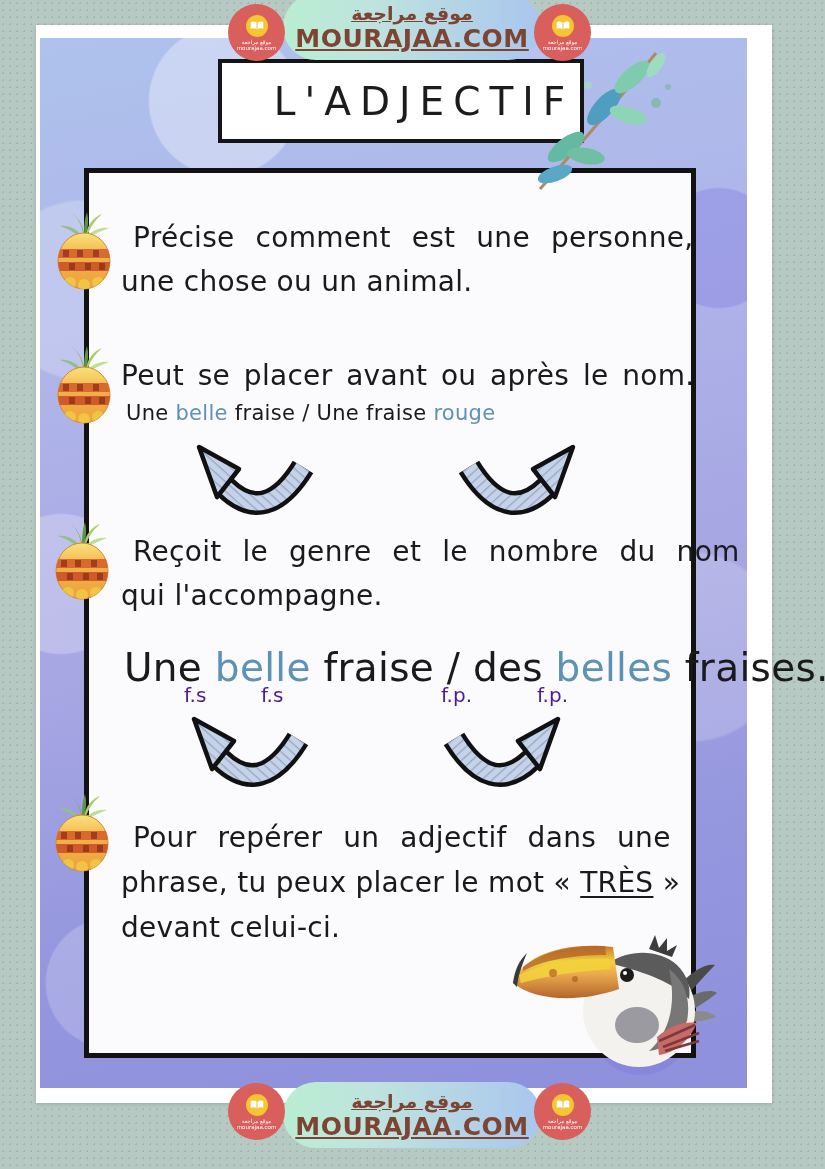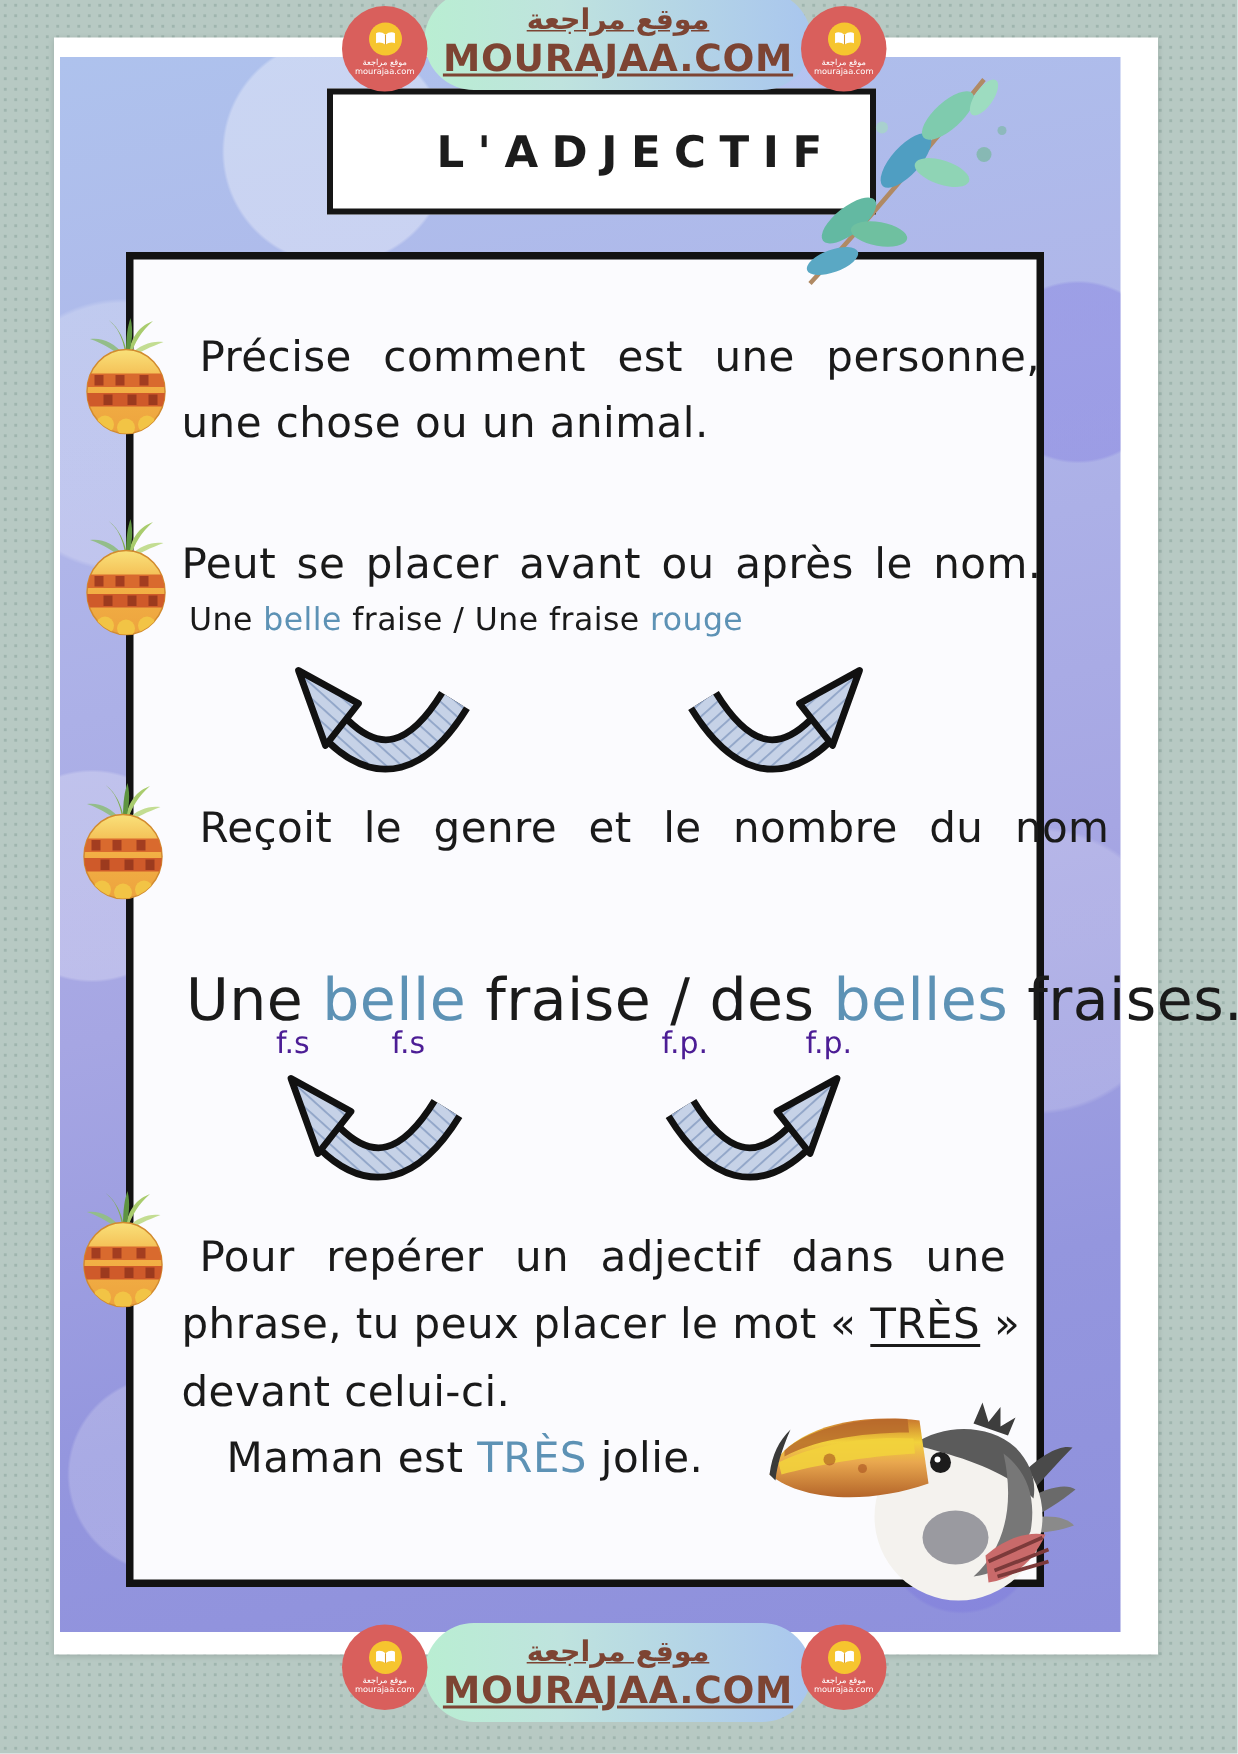--- a/index.html
+++ b/index.html
@@ -60,21 +60,21 @@
     display:flex; align-items:center; justify-content:center; margin-bottom:2px;
   }
   .badge-small-text { color:#fff; font-size:5.5px; line-height:6px; text-align:center; }
   
   .title-box {
     position:absolute; left:182px; top:34px; width:366px; height:84px;
     background:#fff; border:4px solid #151515; z-index:3;
     display:flex; align-items:center; justify-content:center;
   }
   .title-text {
-    font-size:29px; color:#1c1c1c; letter-spacing:9px; font-weight:700;
+    font-size:39px; color:#1c1c1c; letter-spacing:9px; font-weight:400;
     white-space:nowrap; padding-left:6px;margin-left:40px;
   }
   .branch { position:absolute; left:492px; top:18px; width:150px; height:150px; z-index:4; }
   
   .content-box {
     position:absolute; left:48px; top:143px; width:612px; height:890px;
     background:#fbfbfe; border:5px solid #121212; z-index:2;
   }
   .pineapple { position:absolute; width:62px; height:82px; z-index:5; }
   .pa1 { left:-36px; top:36px; }
@@ -242,20 +242,21 @@
       <path d="M18,32 Q55,92 96,52" stroke="url(#hatch)" stroke-width="15" fill="none"></path>
       <polygon points="122,12 82,34 104,62" fill="url(#hatch)" stroke="#111" stroke-width="4.5" stroke-linejoin="round"></polygon>
     </svg>
     <svg class="arrow-svg" style="left:362px; top:262px;" viewBox="0 0 125 92">
       <path d="M18,32 Q55,92 96,52" stroke="#111" stroke-width="24" fill="none"></path>
       <path d="M18,32 Q55,92 96,52" stroke="url(#hatch)" stroke-width="15" fill="none"></path>
       <polygon points="122,12 82,34 104,62" fill="url(#hatch)" stroke="#111" stroke-width="4.5" stroke-linejoin="round"></polygon>
     </svg>
 
     <div class="line ws-wide" style="left:32px; top:362px;">Reçoit le genre et le nombre du nom</div>
+    <div class="line" style="left:32px; top:406px;">qui l'accompagne.</div>
 
     <div class="line" style="left:35px; top:472px; font-size:39px;">
       <span>Une </span><span class="blue">belle</span><span> fraise / des </span><span class="blue">belles</span><span> fraises.</span>
     </div>
     <div class="gender-label" style="left:95px;  top:510px;">f.s</div>
     <div class="gender-label" style="left:172px; top:510px;">f.s</div>
     <div class="gender-label" style="left:352px; top:510px;">f.p.</div>
     <div class="gender-label" style="left:448px; top:510px;">f.p.</div>
 
     <svg class="arrow-svg flip" style="left:102px; top:534px;" viewBox="0 0 125 92">
@@ -267,23 +268,20 @@
       <path d="M18,32 Q55,92 96,52" stroke="#111" stroke-width="24" fill="none"></path>
       <path d="M18,32 Q55,92 96,52" stroke="url(#hatch)" stroke-width="15" fill="none"></path>
       <polygon points="122,12 82,34 104,62" fill="url(#hatch)" stroke="#111" stroke-width="4.5" stroke-linejoin="round"></polygon>
     </svg>
 
     <div class="line ws-wide" style="left:32px; top:648px;">Pour repérer un adjectif dans une</div>
     <div class="line" style="left:32px; top:738px;">devant celui-ci.</div>
     <div class="line" style="left:32px; top:693px;">
       <span>phrase, tu peux placer le mot « </span><span class="tres-quoted">TRÈS</span><span> »</span>
     </div>
-    <div class="line" style="left:62px; top:782px;">
-      <span>Maman est </span><span class="blue">TRÈS</span><span> jolie.</span>
-    </div>
 
     <svg class="toucan" viewBox="0 0 210 150">
 
       <path d="M168,58 C185,40 198,34 206,36 C196,46 186,58 176,68 Z" fill="#4a4a4a"></path>
       <path d="M172,72 C190,62 202,60 208,64 C198,72 186,80 176,84 Z" fill="#6a6a6a"></path>
       <path d="M170,84 C190,80 202,82 207,88 C196,92 182,94 172,92 Z" fill="#8a8a8a"></path>
 
       <circle cx="130" cy="82" r="56" fill="#f4f2ee"></circle>
       <path d="M100,34 C120,20 150,20 168,36 C178,46 182,58 180,70 C160,50 130,42 100,34 Z" fill="#5b5b5b"></path>
       <path d="M140,20 L146,6 L150,19 L158,9 L158,22 L168,16 L163,28 Z" fill="#3d3d3d"></path>

